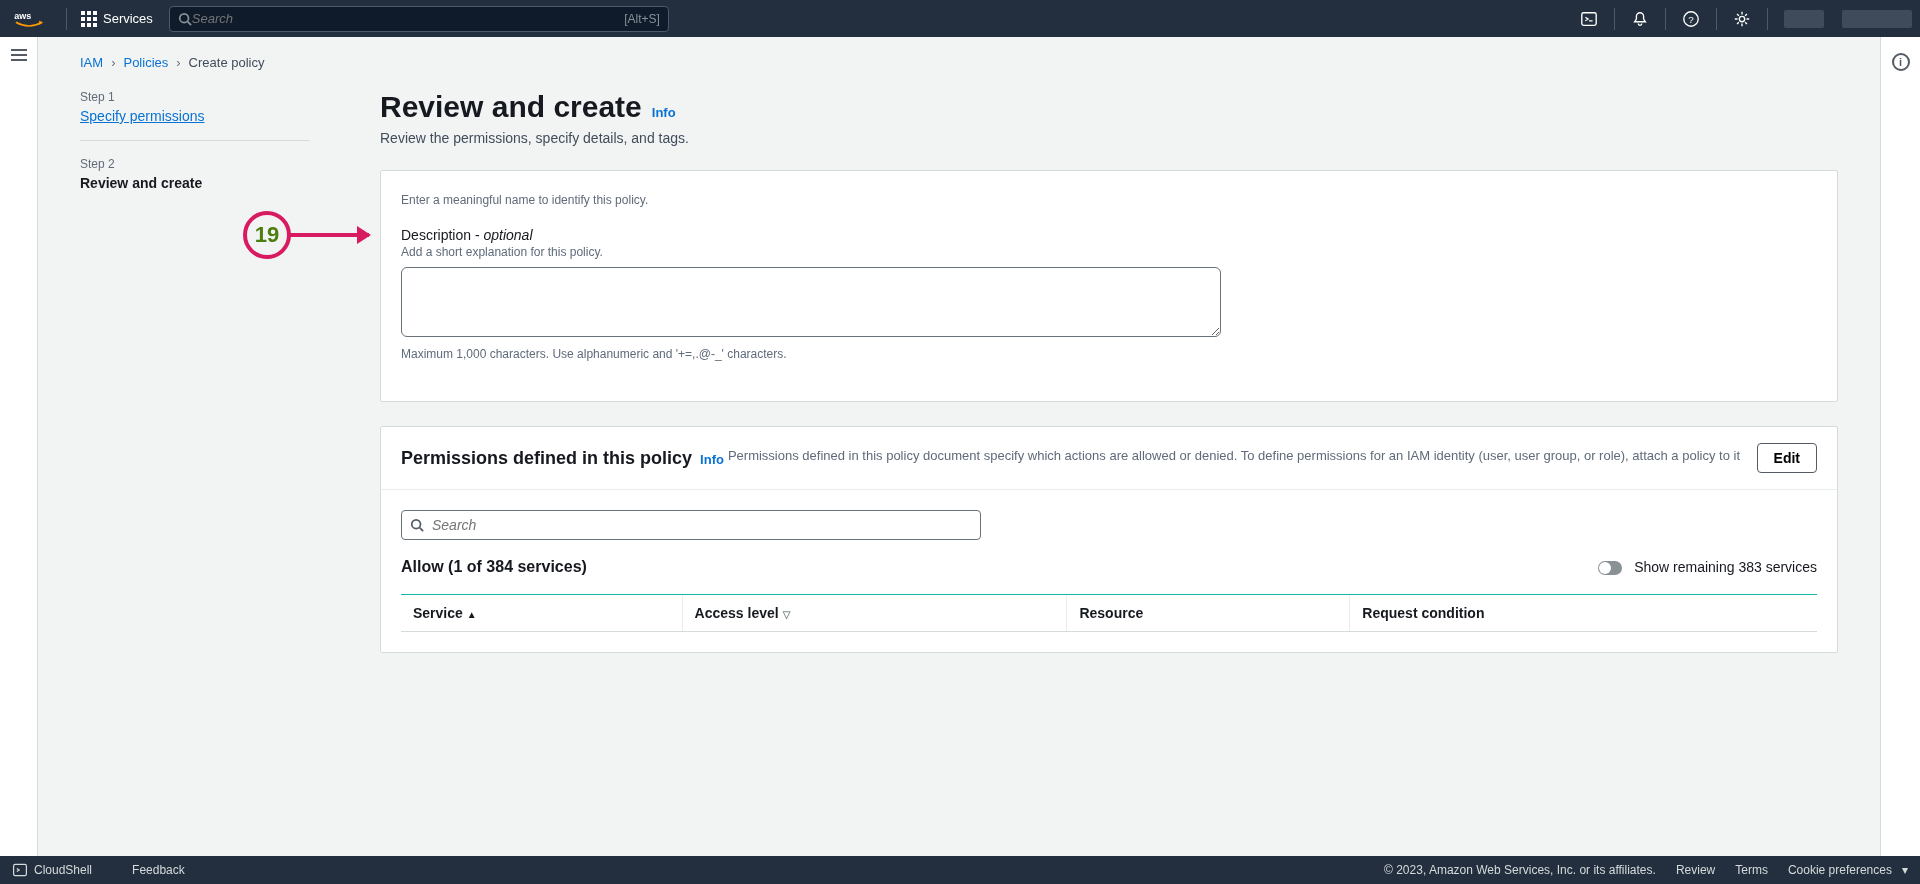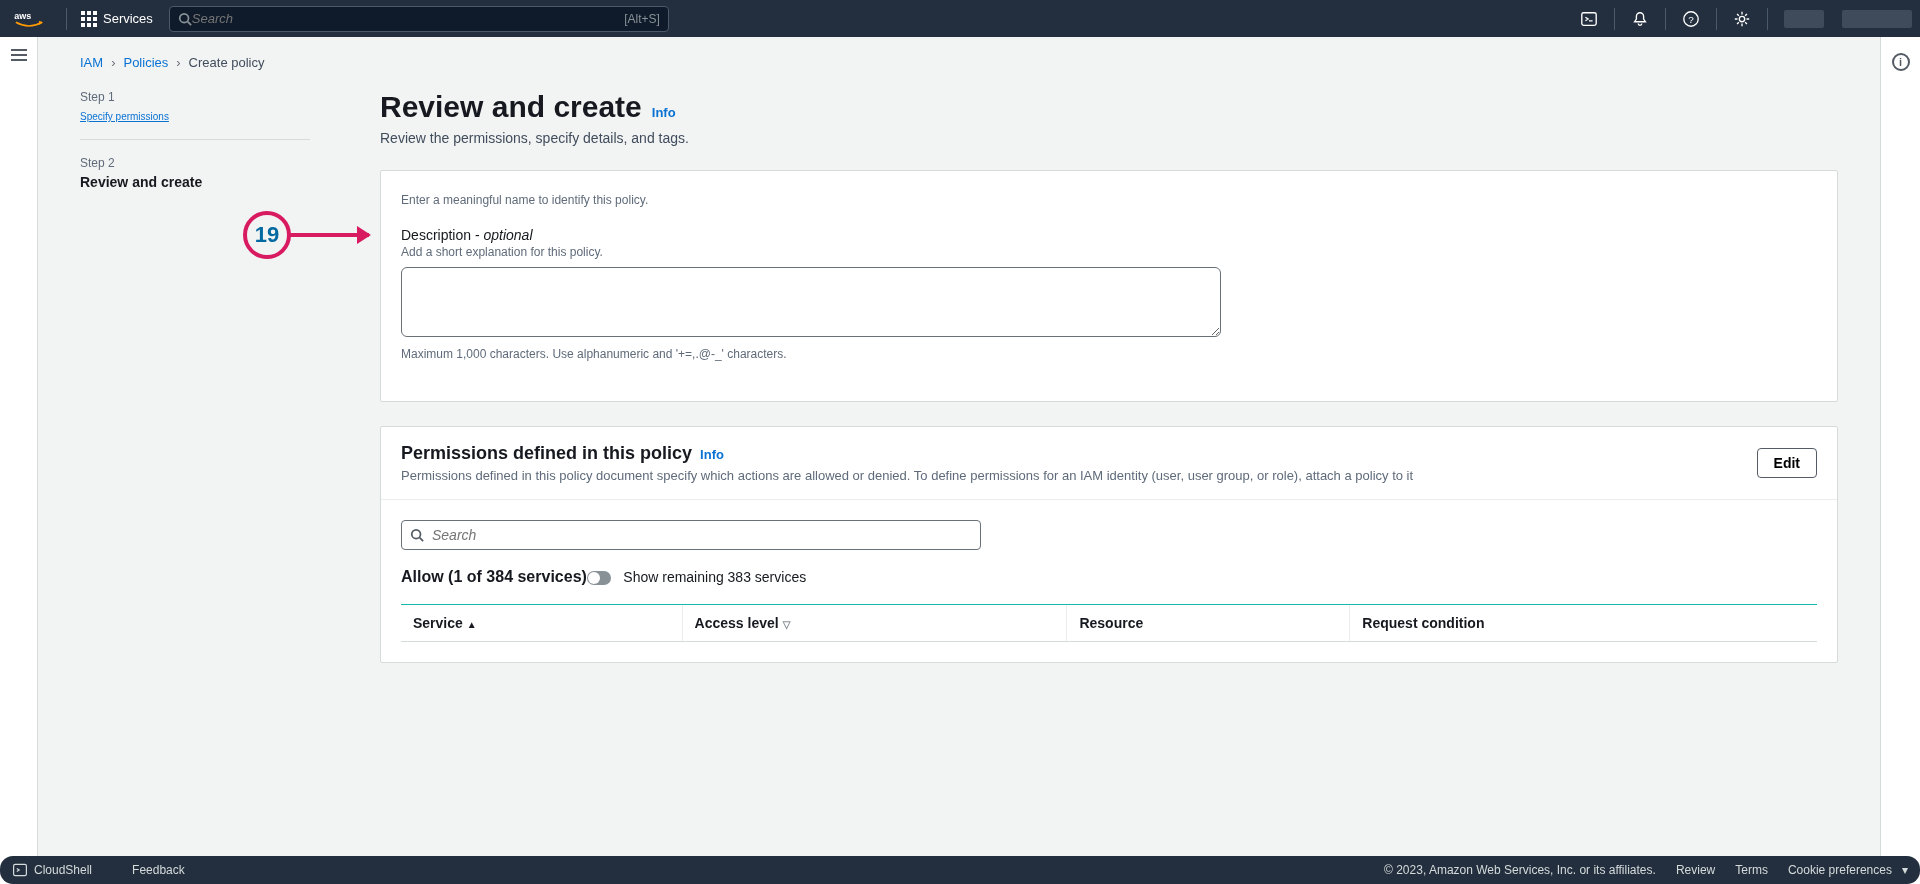--- a/index.html
+++ b/index.html
@@ -35,75 +35,75 @@
 .content-left { flex: 0 0 230px; }
 .content-main { flex: 1; }
 
 .breadcrumb { font-size:13px; margin-bottom:20px; display:flex; align-items:center; gap:8px; }
 .breadcrumb a { color:#0972d3; text-decoration:none; }
 .breadcrumb .chev { color:#687078; }
 .breadcrumb .current { color:#414d5c; }
 
 .step-list .step { margin-bottom:4px; font-size:13px; }
 .step-list .step.small { color:#5f6b7a; font-size:12px; }
-.step-list a.step-link { color:#0972d3; text-decoration:underline; font-size:10px; }
+.step-list a.step-link { color:#0972d3; text-decoration:underline; font-size:14px; }
 .step-list .sep { border-top:1px solid #d5dbdb; margin:16px 0; }
 .step-list .current-step { font-weight:700; font-size:14px; }
 
 .page-title-row { display:flex; align-items:baseline; gap:10px; }
 .page-title { font-size:30px; font-weight:700; color:#16191f; }
 .info-link { color:#0972d3; font-size:13px; font-weight:700; cursor:pointer; }
 .page-subtitle { color:#414d5c; font-size:14px; margin-top:6px; margin-bottom:24px; }
 
 .panel { background:#fff; border:1px solid #d5dbdb; border-radius:2px; margin-bottom:24px; }
 .panel-header { padding:16px 20px; border-bottom:1px solid #eaeded; display:flex; align-items:center; justify-content:space-between; }
-.panel-header .titlewrap { display:flex; flex-direction:column; gap:4px; }
+.panel-header .titlewrap { display:flex; flex-direction:row; gap:4px; }
 .panel-header h2 { font-size:18px; font-weight:700; }
 .panel-header .subdesc { font-size:13px; color:#5f6b7a; }
 .panel-body { padding:20px; }
 
 .field-label { font-size:14px; font-weight:400; color:#16191f; }
 .field-help { font-size:12px; color:#5f6b7a; margin-top:2px; margin-bottom:8px; }
 .text-input { width:820px; max-width:100%; height:32px; border:1px solid #687078; border-radius:4px; padding:0 10px; font-size:14px; }
 .text-input.highlight { border:2px solid #d91515; }
 .constraint { font-size:12px; color:#5f6b7a; margin-top:6px; }
 .desc-area { width:820px; max-width:100%; height:70px; border:1px solid #687078; border-radius:6px; padding:8px 10px; font-size:14px; resize:both; }
 .field-block { margin-bottom:20px; }
 
 .btn { background:#fff; border:1px solid #545b64; border-radius:4px; padding:6px 16px; font-size:14px; font-weight:700; cursor:pointer; }
 
 .search-in-panel { width:580px; height:30px; border:1px solid #687078; border-radius:4px; display:flex; align-items:center; padding:0 8px; gap:8px; margin-bottom:18px; }
 .search-in-panel input { flex:1; border:0; outline:0; font-size:14px; font-style:italic; }
 
-.allow-row { display:flex; align-items:center; margin-bottom:18px; }
+.allow-row { display:flex; align-items:center; justify-content:space-between; margin-bottom:18px; }
 .allow-row .allow-text { font-size:16px; font-weight:700; }
 .toggle { width:24px; height:14px; border-radius:7px; background:#879196; position:relative; display:inline-block; margin-right:8px; vertical-align:middle; }
 .toggle::after { content:""; position:absolute; left:1px; top:1px; width:12px; height:12px; background:#fff; border-radius:50%; }
 .toggle-label { font-size:14px; color:#16191f; }
 
 .tbl { width:100%; border-collapse:collapse; }
 .tbl th { text-align:left; font-size:14px; font-weight:700; padding:10px 12px; border-top:1px solid #14b8a6; border-bottom:1px solid #d5dbdb; }
 .tbl th + th { border-left:1px solid #eaeded; }
 .sort-up { font-size:10px; margin-left:4px; }
 .sort-open { font-size:10px; margin-left:4px; color:#879196; }
 
 
 .info-rail { width:40px; border-left:1px solid #d5dbdb; background:#fff; display:flex; align-items:flex-start; justify-content:center; padding-top:16px; }
 .info-circle { width:18px; height:18px; border:2px solid #545b64; border-radius:50%; display:flex; align-items:center; justify-content:center; font-size:11px; font-weight:700; color:#545b64; }
 
 
-.footer { height:28px; background:#232f3e; color:#d5dbdb; font-size:12px; display:flex; align-items:center; padding:0 12px;border-radius:13px; }
+.footer { height:28px; background:#232f3e; color:#d5dbdb; font-size:12px; display:flex; align-items:center; padding:0 12px; }
 .footer .cs { display:flex; align-items:center; gap:6px; margin-right:20px; cursor:pointer; }
 .footer .spacer { flex:1; }
 .footer a { color:#d5dbdb; margin-left:20px; cursor:pointer; }
 .footer .chevdown { margin-left:10px; }
 
 
 .annotation { position:absolute; display:flex; align-items:center; pointer-events:none; }
-.annot-circle { width:48px; height:48px; border:4px solid #d81b60; border-radius:50%; display:flex; align-items:center; justify-content:center; font-size:22px; font-weight:800; color:#0369a1; background:transparent; }
+.annot-circle { width:48px; height:48px; border:4px solid #d81b60; border-radius:50%; display:flex; align-items:center; justify-content:center; font-size:22px; font-weight:800; color:#4d7c0f; background:transparent; }
 .annot-arrow { width:80px; height:4px; background:#d81b60; position:relative; margin-left:-2px; }
 .annot-arrow::after { content:""; position:absolute; right:-2px; top:-7px; border-left:14px solid #d81b60; border-top:9px solid transparent; border-bottom:9px solid transparent; }
 
 .relwrap { position:relative; }
 </style>
 </head>
 <body>
 
 <div class="topnav">
   <span class="aws-logo">

